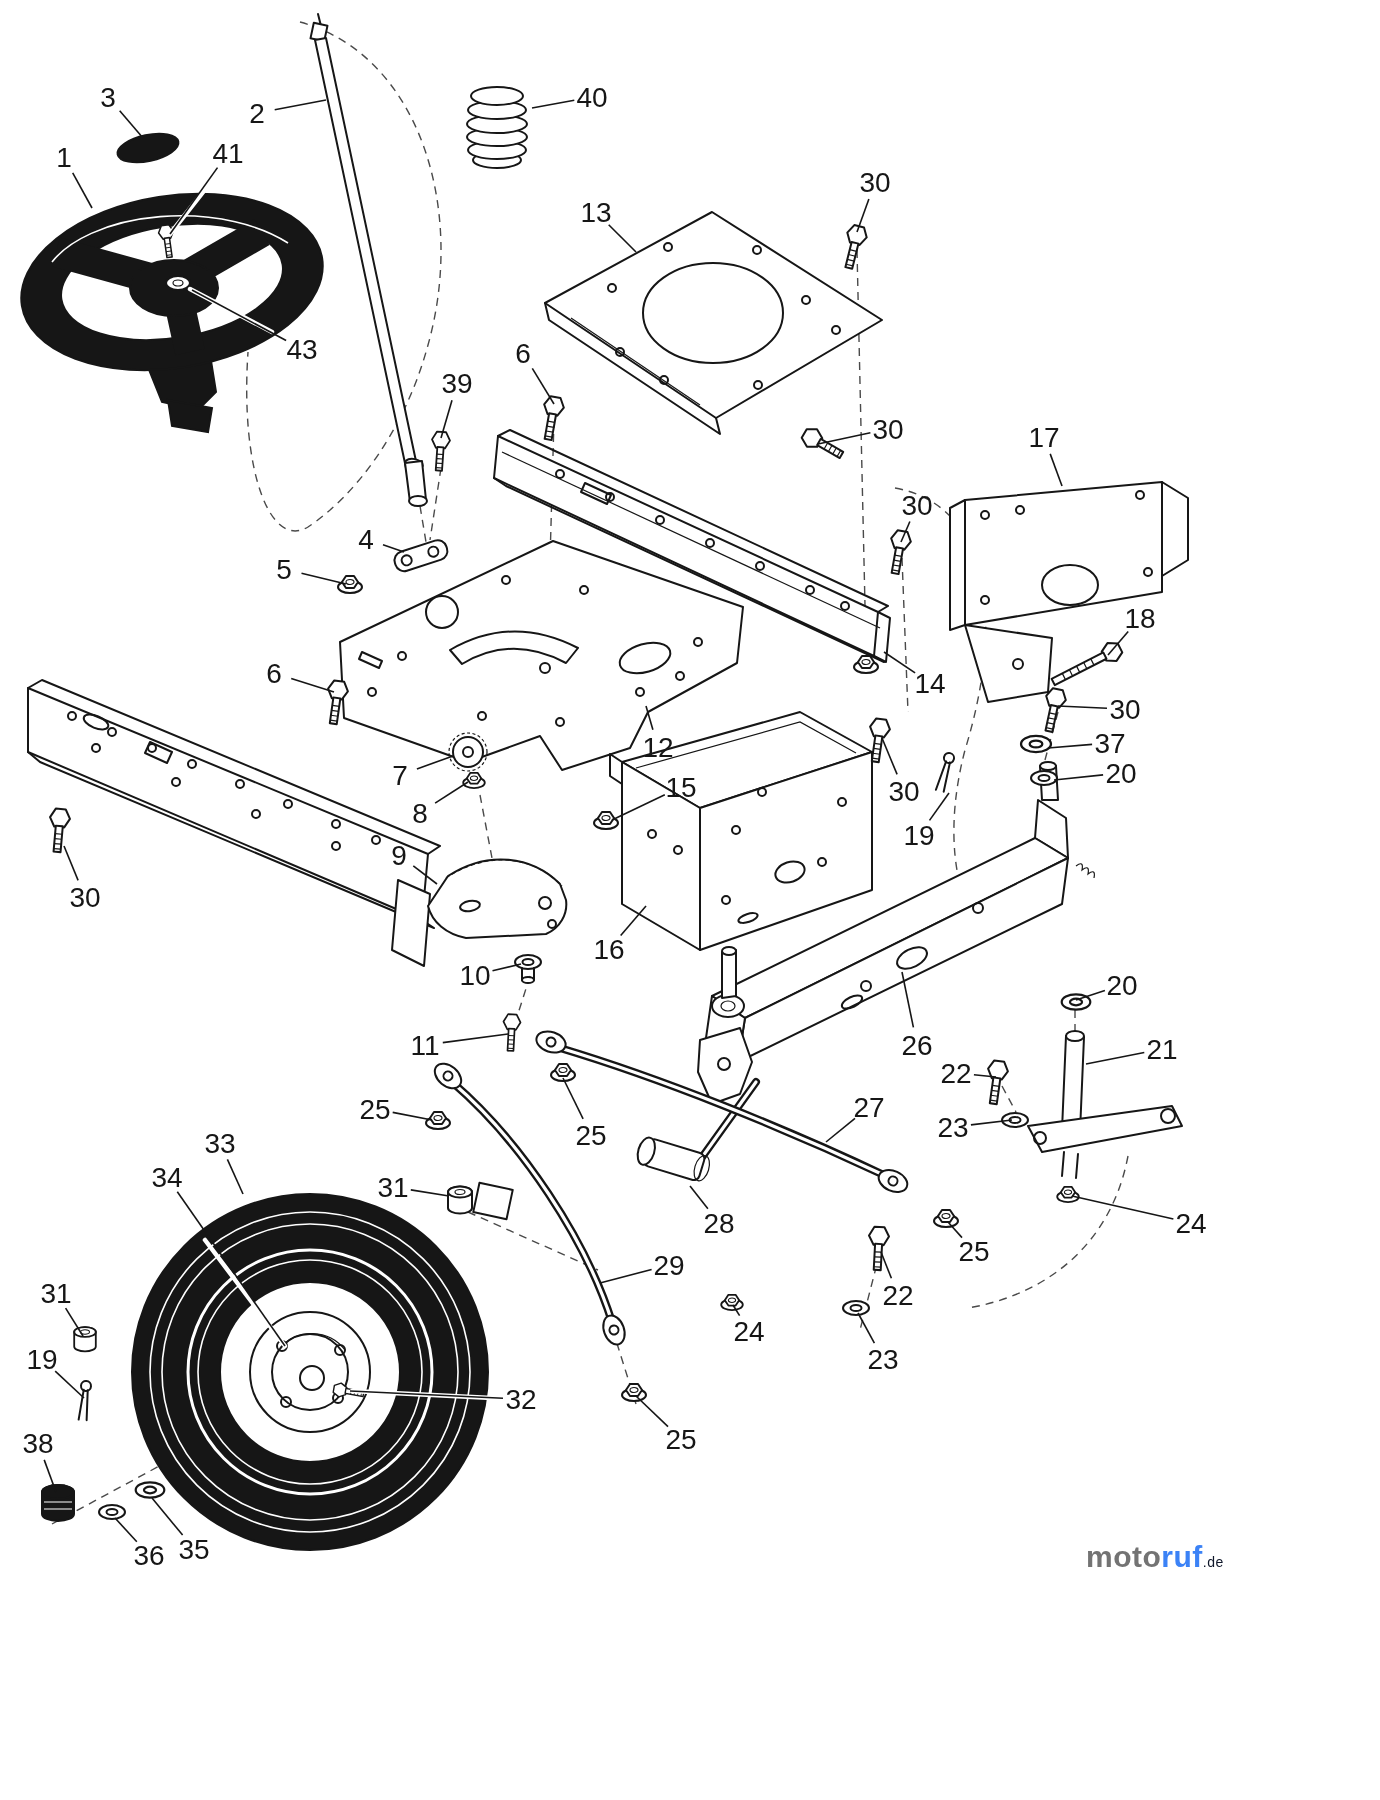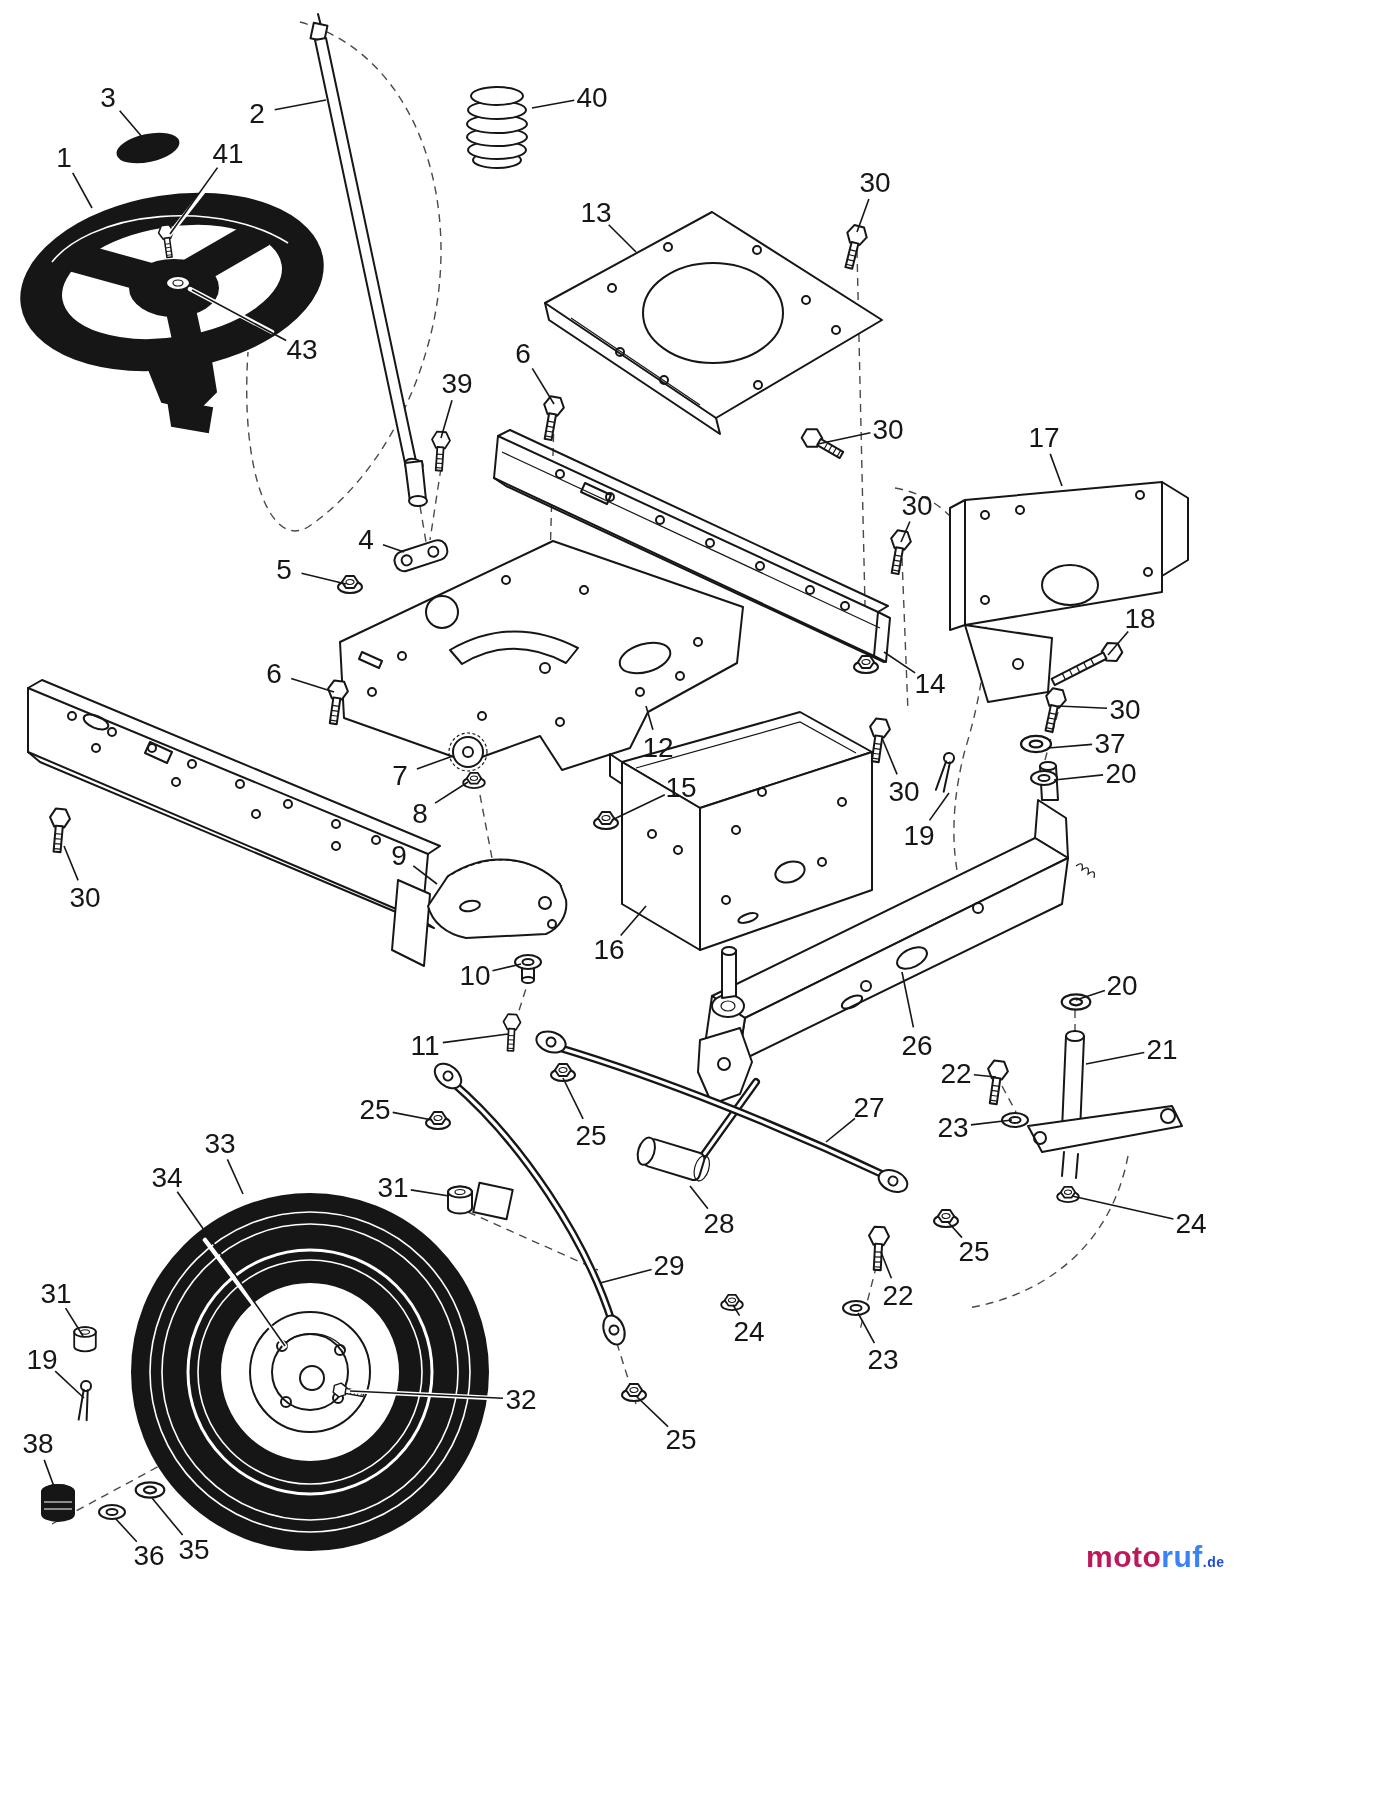--- a/index.html
+++ b/index.html
@@ -13,23 +13,23 @@
   .whl{fill:none;stroke:#fff;stroke-width:1.6}
   .dash{fill:none;stroke:#4a4a4a;stroke-width:1.4;stroke-dasharray:8 6}
   .rod{fill:none;stroke:#161616;stroke-width:8;stroke-linecap:round}
   .rodw{fill:none;stroke:#fff;stroke-width:3.2;stroke-linecap:round}
   .wcase{fill:none;stroke:#fff;stroke-width:4.5;stroke-linecap:round}
   .leader{stroke:#161616;stroke-width:1.6}
   text.callout-num{font:28px "Liberation Sans",sans-serif;fill:#161616;
                    text-anchor:middle;dominant-baseline:central}
   .watermark{position:absolute;left:1086px;top:1540px;font-weight:bold;font-size:30px;
              letter-spacing:.5px;white-space:nowrap}
-  .wm-a{color:#be185d}
+  .wm-a{color:#737373}
   .wm-b{color:#3b82f6}
-  .wm-suffix{color:#1d4ed8;font-size:14px;font-weight:bold}
+  .wm-suffix{color:#0f172a;font-size:14px;font-weight:normal}
 </style>
 </head>
 <body>
 
 <div class="stage">
 
 <svg id="diagram-svg" width="1380" height="1800" viewBox="0 0 1380 1800">
   <defs>
     <g id="d-bolt">
       <polygon class="fw" points="-10,0 -5,-9 5,-9 10,0 5,9 -5,9"></polygon>

